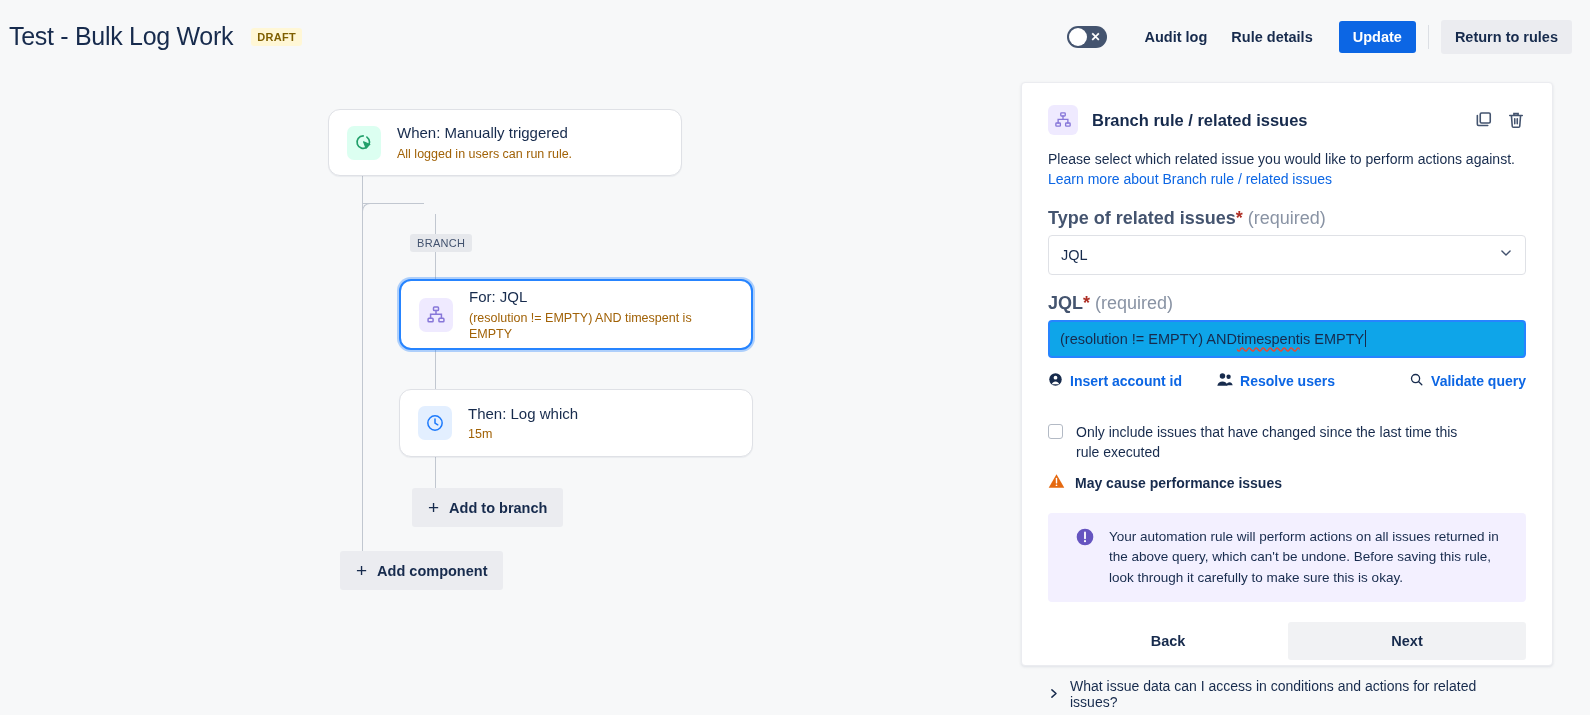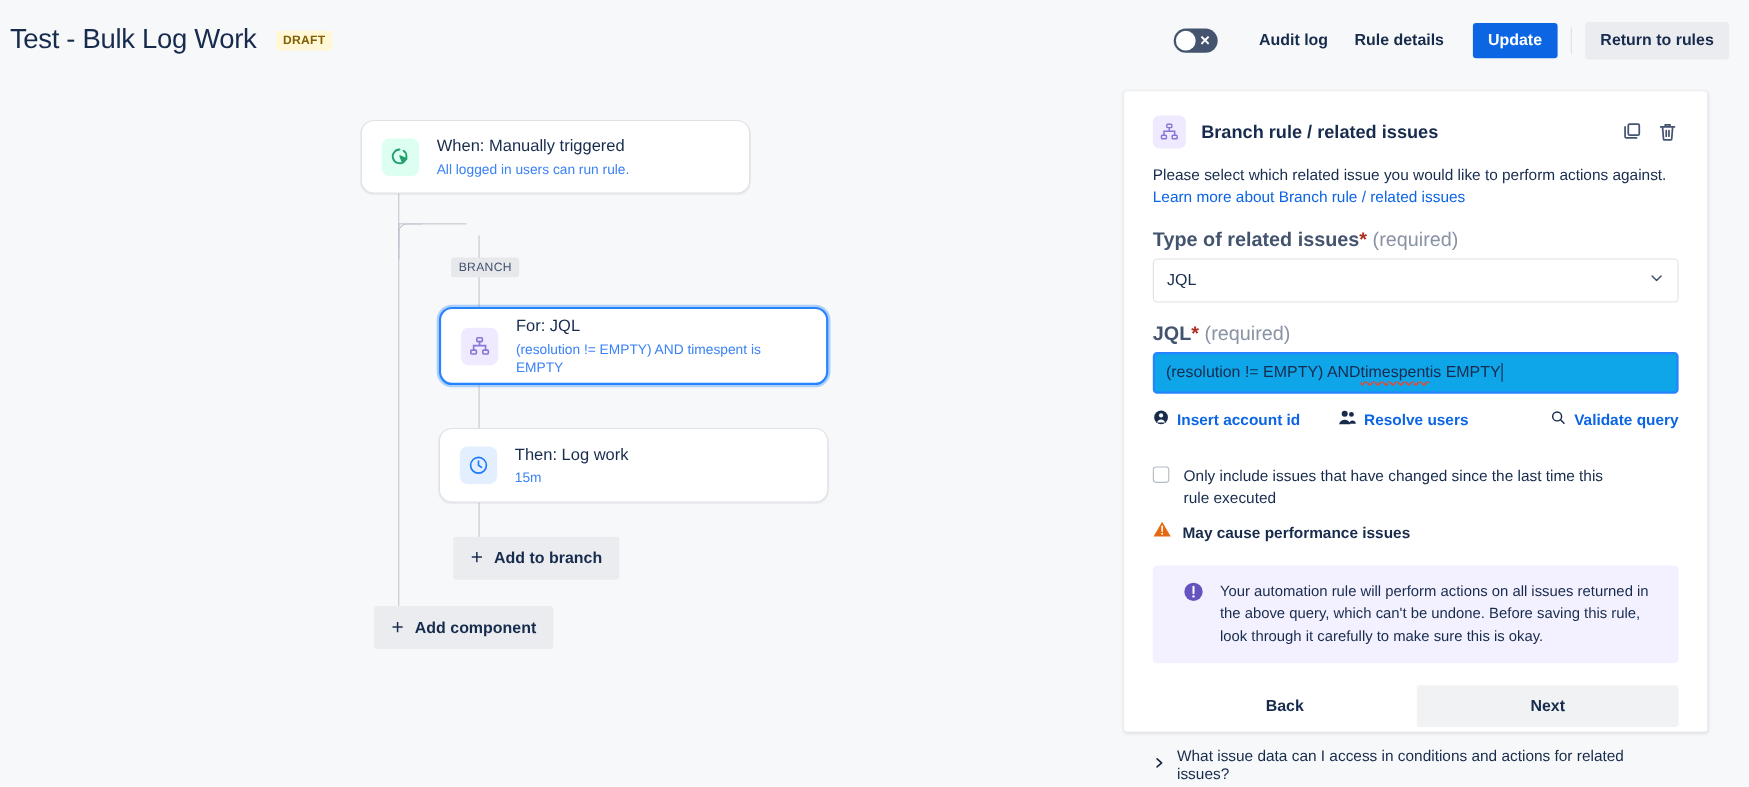--- a/index.html
+++ b/index.html
@@ -83,21 +83,21 @@
   .card-icon {
     width: 34px; height: 34px; border-radius: 7px;
     display: flex; align-items: center; justify-content: center;
     flex: 0 0 34px;
   }
   .icon-green { background: #dcfff1; }
   .icon-purple { background: #efeaff; }
   .icon-blue  { background: #e3efff; }
   .card-text { margin-left: 16px; }
   .card-title { font-size: 15px; font-weight: 400; color: #172b4d; line-height: 1.3; }
-  .card-sub { font-size: 12.5px; color: #3b82f6; margin-top: 3px; line-height: 1.3; }
+  .card-sub { font-size: 12.5px; color: #a16207; margin-top: 3px; line-height: 1.3; }
 
   .conn { position: absolute; background: #c1c7d0; }
   .branch-chip {
     position: absolute;
     background: #e6e8ec; color: #42526e;
     font-size: 11px; letter-spacing: .3px;
     padding: 3px 7px; border-radius: 3px;
   }
   .add-btn {
     position: absolute; background: #ebecf0; color: #172b4d;
@@ -258,21 +258,21 @@
   </div>
 
   <div class="card" style="left:399px; top:316px; width:354px; height:68px;">
     <div class="card-icon icon-blue">
       <svg width="20" height="20" viewBox="0 0 24 24" fill="none" stroke="#1d7afc" stroke-width="1.8">
         <circle cx="12" cy="12" r="8.6"></circle>
         <path d="M12 7.3V12l3.3 2.2" stroke-linecap="round"></path>
       </svg>
     </div>
     <div class="card-text">
-      <div class="card-title">Then: Log work</div>
+      <div class="card-title">Then: Log which</div>
       <div class="card-sub">15m</div>
     </div>
   </div>
 
   <button class="add-btn" style="left:412px; top:415px;">
     <span class="plus">+</span>
     <span>Add to branch</span>
   </button>
 
   <button class="add-btn" style="left:340px; top:478px;">

